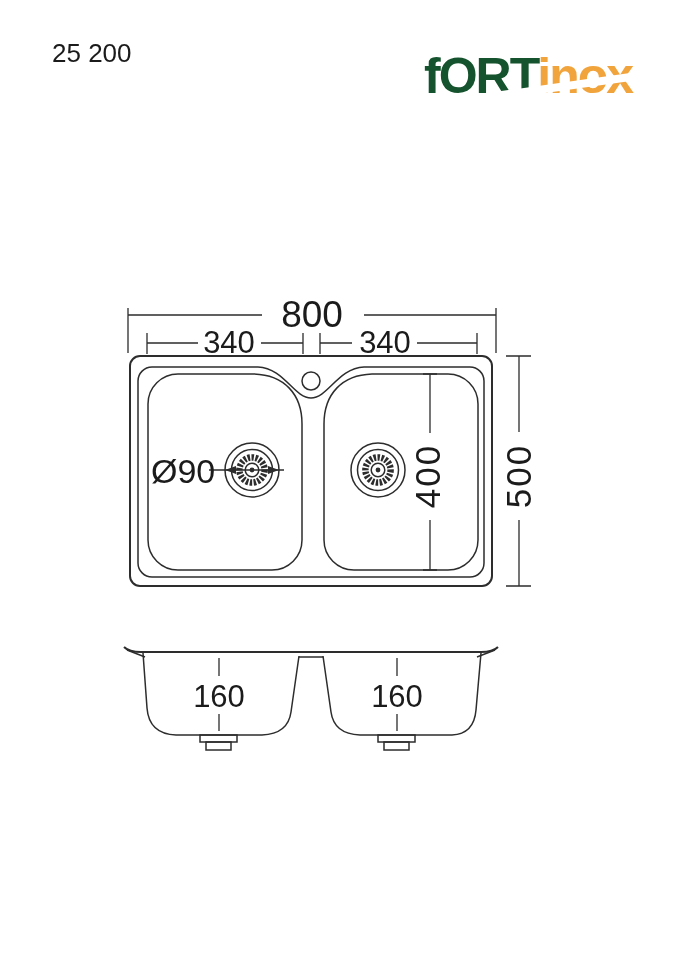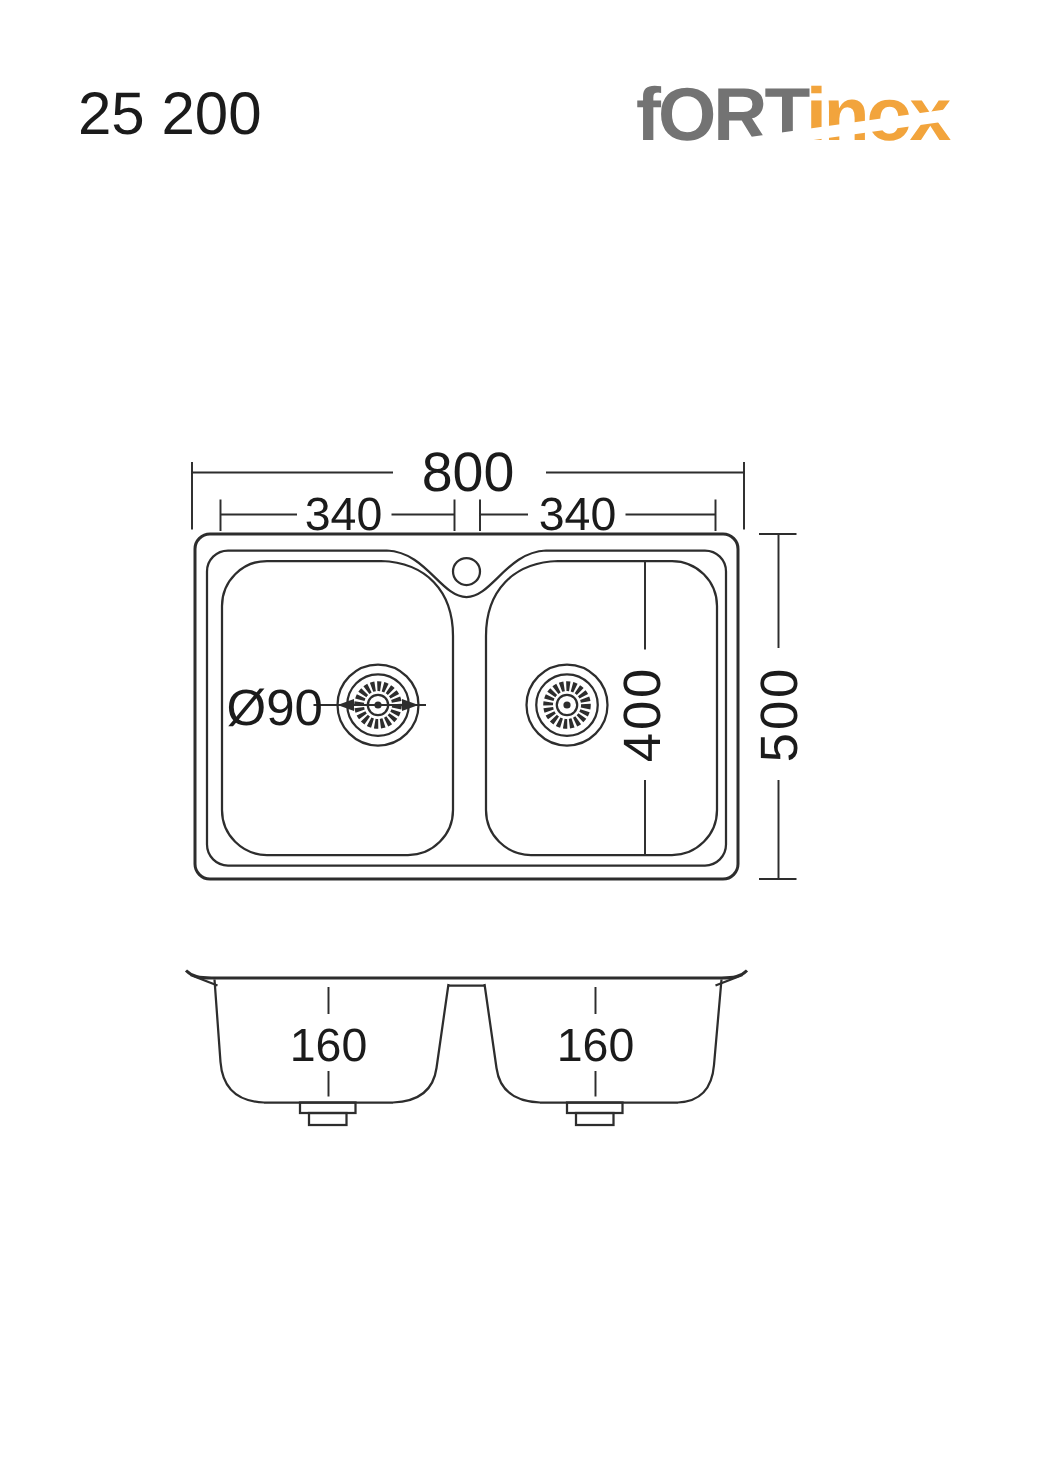--- a/index.html
+++ b/index.html
@@ -5,30 +5,30 @@
   html,body{margin:0;padding:0;background:#fff;}
   #page{
     position:relative;
     width:694px;height:975px;
     background:#ffffff;
     font-family:"Liberation Sans", sans-serif;
     overflow:hidden;
   }
   
   #model-number{
-    position:absolute;left:52px;top:56px;
-    font-size:40px;line-height:1;color:#1b1b1b;
+    position:absolute;left:52px;top:40px;
+    font-size:26px;line-height:1;color:#1b1b1b;
     letter-spacing:0px;
   }
   #logo{
     position:absolute;left:424px;top:48px;width:252px;height:70px;
     font-weight:bold;font-size:50px;line-height:1.15;
     letter-spacing:-2px;white-space:nowrap;
   }
-  #logo .lg-gray{color:#737373;}
+  #logo .lg-gray{color:#14532d;}
   #logo .lg-orange{color:#f2a43c;}
   #logo .lg-slash{
     position:absolute;left:-12px;top:36px;width:280px;height:8px;
     background:#ffffff;transform:rotate(-8deg);
   }
   
   svg{position:absolute;left:0;top:0;}
   .outline{fill:none;stroke:#2d2d2d;stroke-width:2;}
   .outline-thin{fill:none;stroke:#2d2d2d;stroke-width:1.5;}
   .dimline{fill:none;stroke:#2d2d2d;stroke-width:1.3;}

